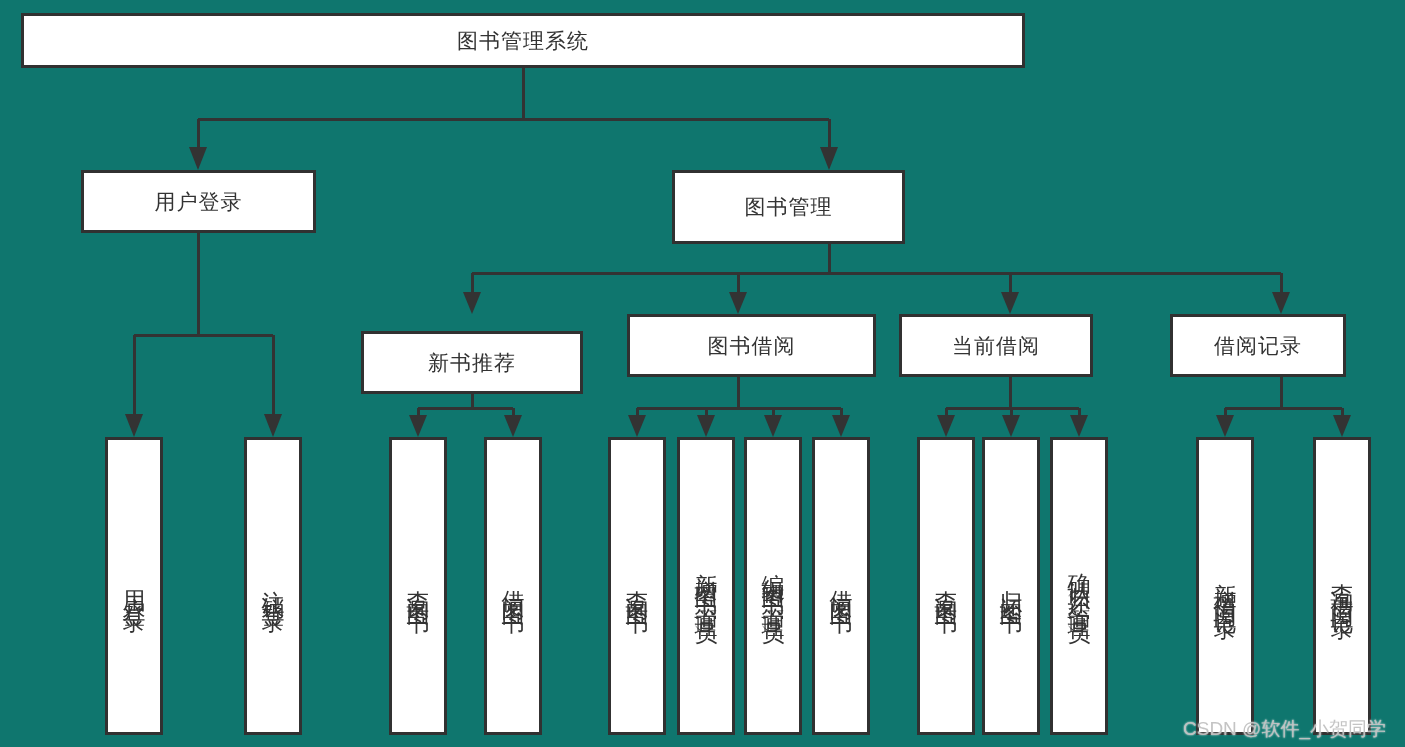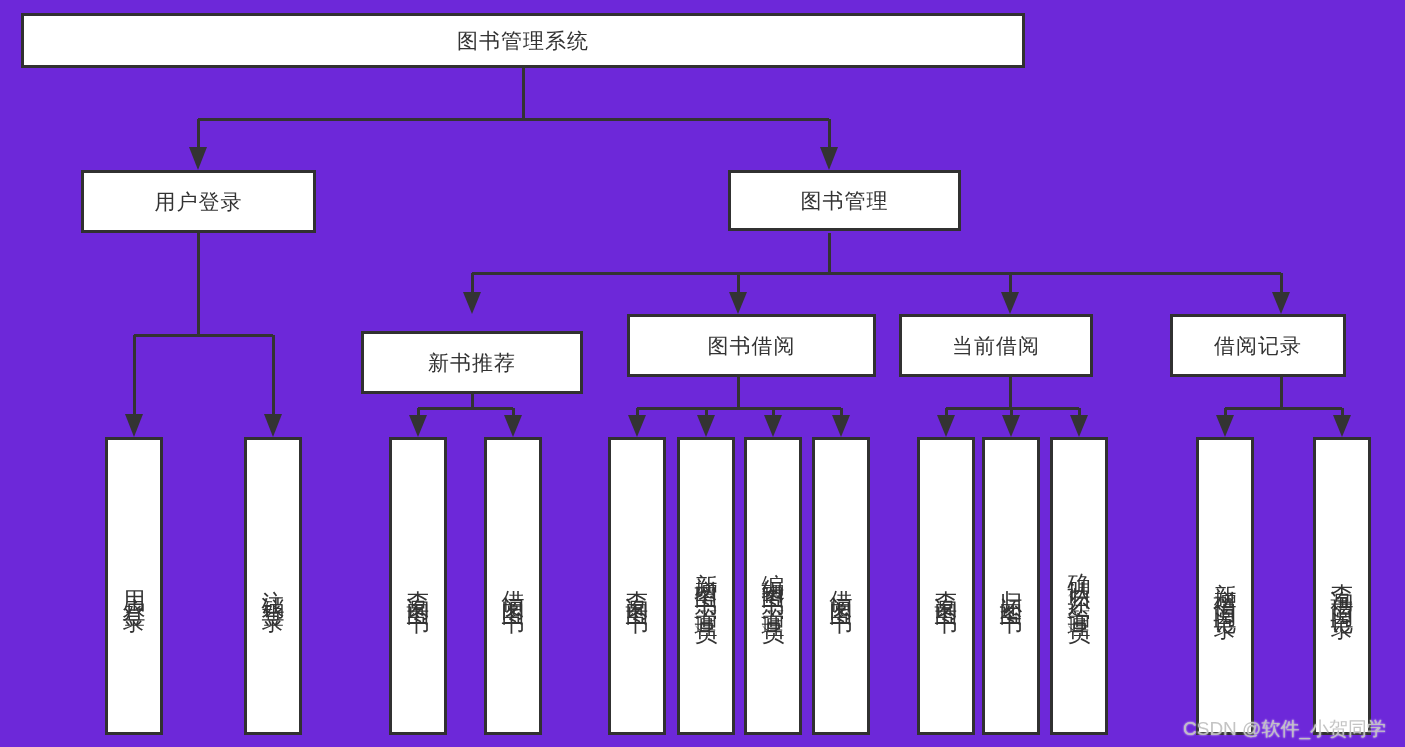--- a/index.html
+++ b/index.html
@@ -7,21 +7,21 @@
     padding: 0;
     background: #ffffff;
     width: 1405px;
     height: 747px;
     font-family: "Liberation Sans", "DejaVu Sans", sans-serif;
   }
   #stage {
     position: relative;
     width: 1405px;
     height: 747px;
-    background: #6d28d9;
+    background: #0f766e;
     overflow: hidden;
   }
   #connectors {
     position: absolute;
     left: 0; top: 0;
     width: 1405px; height: 747px;
   }
   .box {
     position: absolute;
     box-sizing: border-box;
@@ -106,21 +106,21 @@
     </g>
   </svg>
 
   <div class="box" style="left:21px; top:13px; width:1004px; height:55px">
     <span class="h-label">图书管理系统</span>
   </div>
 
   <div class="box" style="left:81px; top:170px; width:235px; height:63px">
     <span class="h-label">用户登录</span>
   </div>
-  <div class="box" style="left:728px; top:170px; width:233px; height:61px">
+  <div class="box" style="left:672px; top:170px; width:233px; height:74px">
     <span class="h-label">图书管理</span>
   </div>
 
   <div class="box" style="left:361px; top:331px; width:222px; height:63px">
     <span class="h-label">新书推荐</span>
   </div>
   <div class="box" style="left:627px; top:314px; width:249px; height:63px">
     <span class="h-label">图书借阅</span>
   </div>
   <div class="box" style="left:899px; top:314px; width:194px; height:63px">

